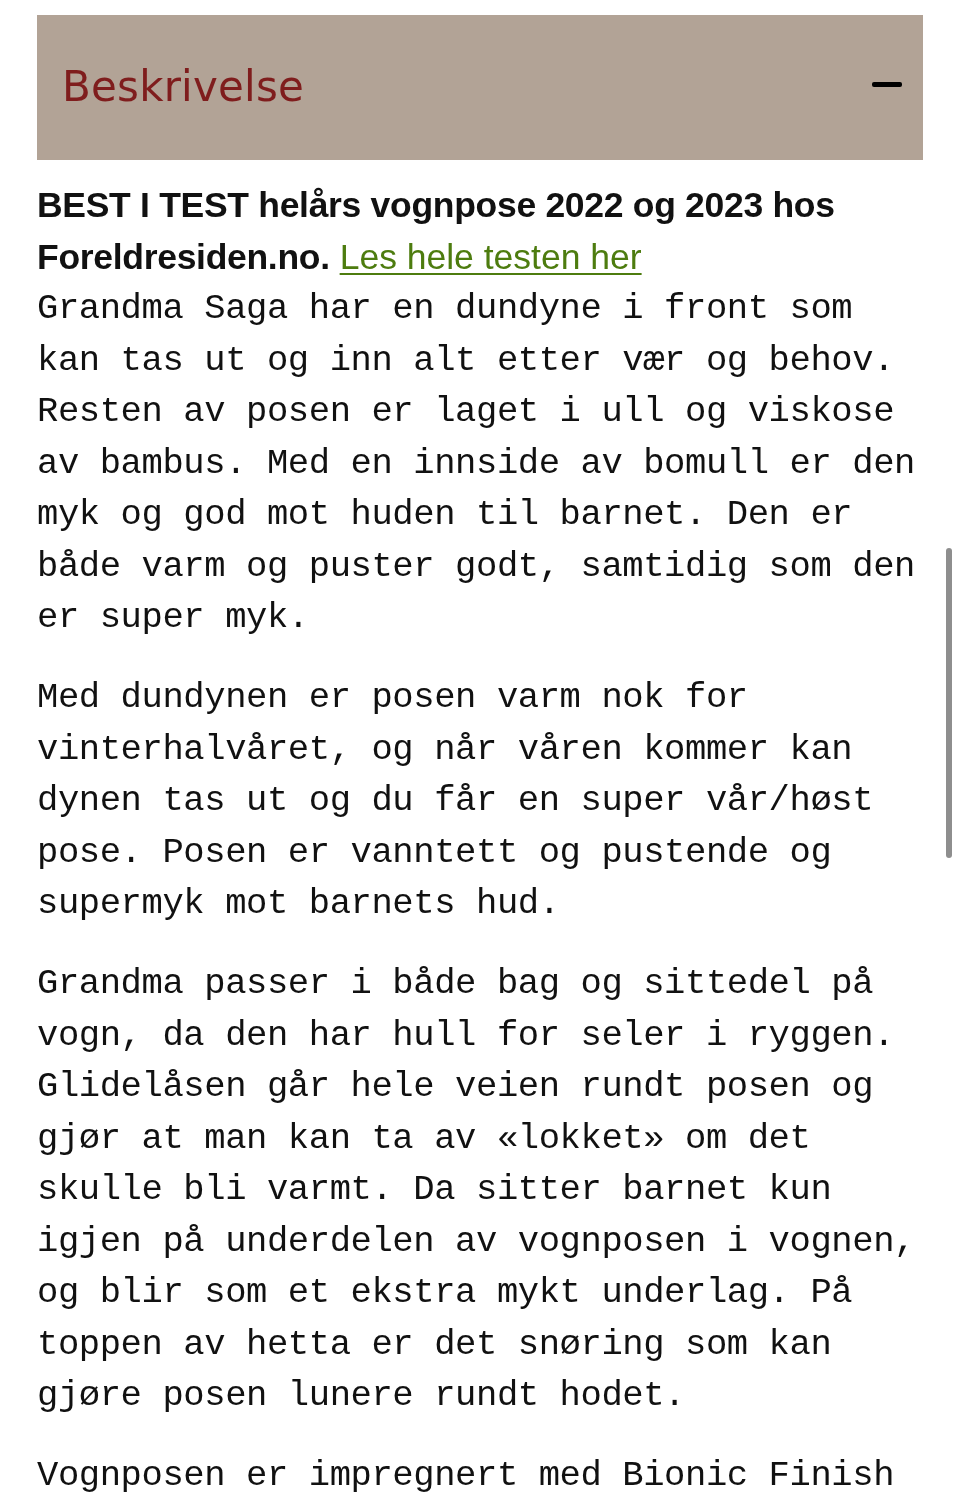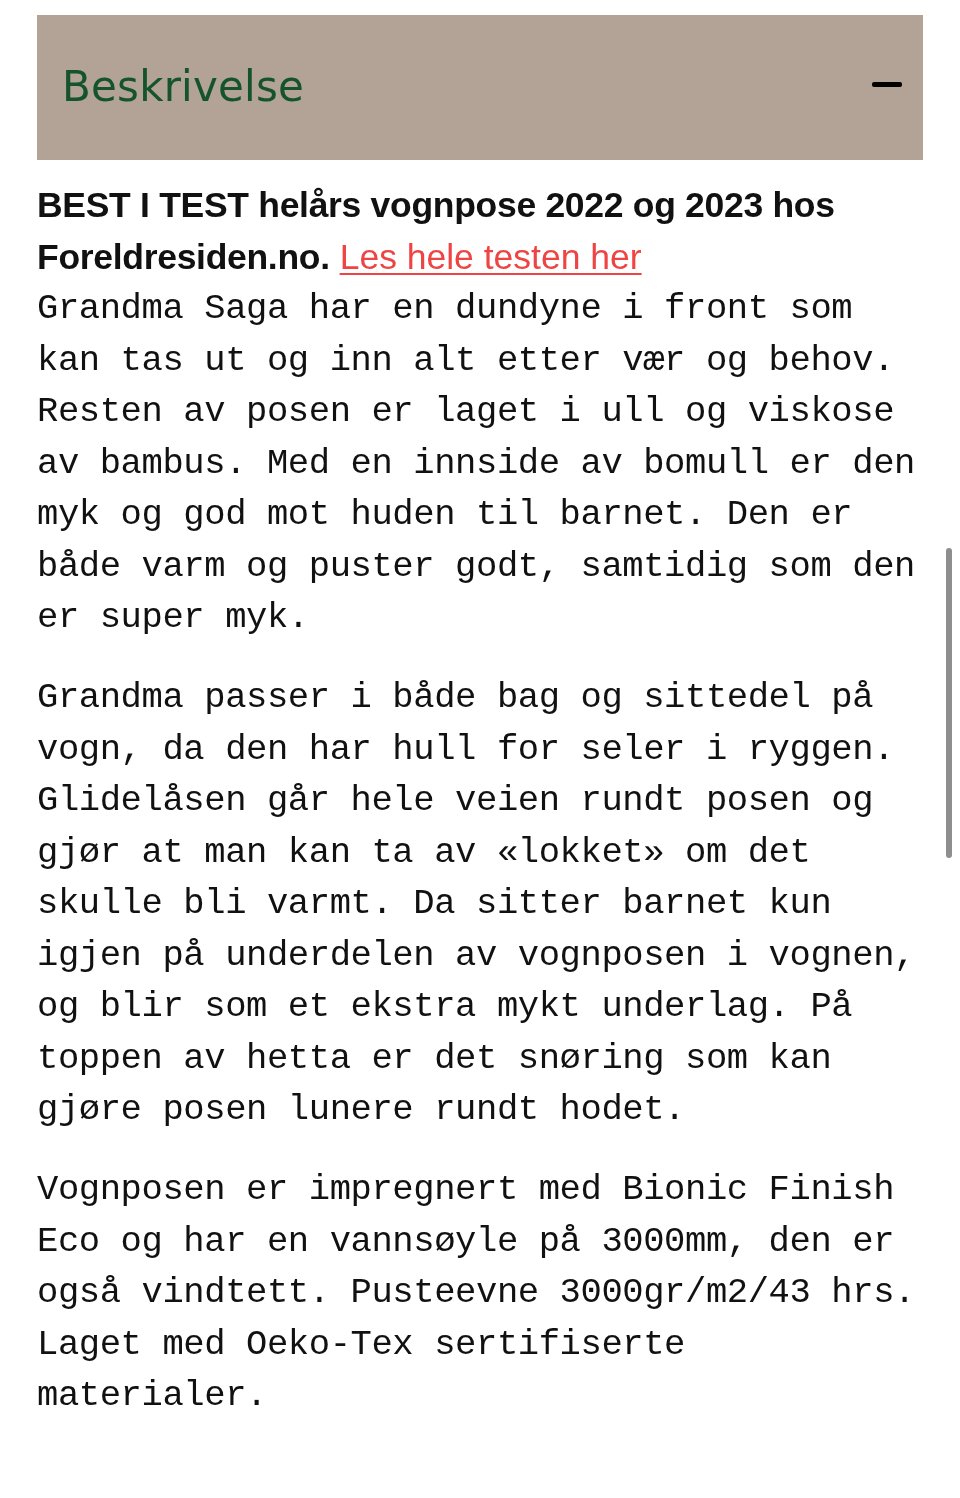--- a/index.html
+++ b/index.html
@@ -24,21 +24,21 @@
       background: #b2a396;
       box-sizing: border-box;
     }
     .accordion-title {
       position: absolute;
       left: 25px;
       top: 44px;
       font-family: "DejaVu Sans", sans-serif;
       font-size: 42px;
       font-weight: normal;
-      color: #14532d;
+      color: #7f1d1d;
       letter-spacing: 0.2px;
       line-height: 56px;
     }
     .collapse-icon {
       position: absolute;
       left: 835px;
       top: 67px;
       width: 30px;
       height: 5px;
       background: #000000;
@@ -63,21 +63,21 @@
     }
     .intro-strong {
       font-weight: bold;
       letter-spacing: -0.3px;
     }
     .intro-link {
       font-weight: normal;
       text-decoration: underline;
       text-decoration-thickness: 2px;
       text-underline-offset: 4px;
-      color: #ef4444;
+      color: #4d7c0f;
       cursor: pointer;
     }
     .body-text {
       font-weight: normal;
       letter-spacing: -0.4px;
     }
     .scrollbar-thumb {
       position: absolute;
       left: 946px;
       top: 548px;
@@ -95,17 +95,18 @@
   <span class="collapse-icon"></span>
 </div>
 
 <div class="content">
   <div class="intro" style="margin-bottom:0;">
     <span class="intro-strong">BEST I TEST helårs vognpose 2022 og 2023 hos Foreldresiden.no.</span>
     <a class="intro-link">Les hele testen her</a>
     <br>
   </div>
   <p class="body-text">Grandma Saga har en dundyne i front som kan tas ut og inn alt etter vær og behov. Resten av posen er laget i ull og viskose av bambus. Med en innside av bomull er den myk og god mot huden til barnet. Den er både varm og puster godt, samtidig som den er super myk.</p>
+  <p class="body-text">Med dundynen er posen varm nok for vinterhalvåret, og når våren kommer kan dynen tas ut og du får en super vår/høst pose. Posen er vanntett og pustende og supermyk mot barnets hud.</p>
   <p class="body-text">Grandma passer i både bag og sittedel på vogn, da den har hull for seler i ryggen. Glidelåsen går hele veien rundt posen og gjør at man kan ta av «lokket» om det skulle bli varmt. Da sitter barnet kun igjen på underdelen av vognposen i vognen, og blir som et ekstra mykt underlag. På toppen av hetta er det snøring som kan gjøre posen lunere rundt hodet.</p>
   <p class="body-text">Vognposen er impregnert med Bionic Finish Eco og har en vannsøyle på 3000mm, den er også vindtett. Pusteevne 3000gr/m2/43 hrs. Laget med Oeko-Tex sertifiserte materialer.</p>
 </div>
 
 <div class="scrollbar-thumb"></div>
 
 </body></html>

